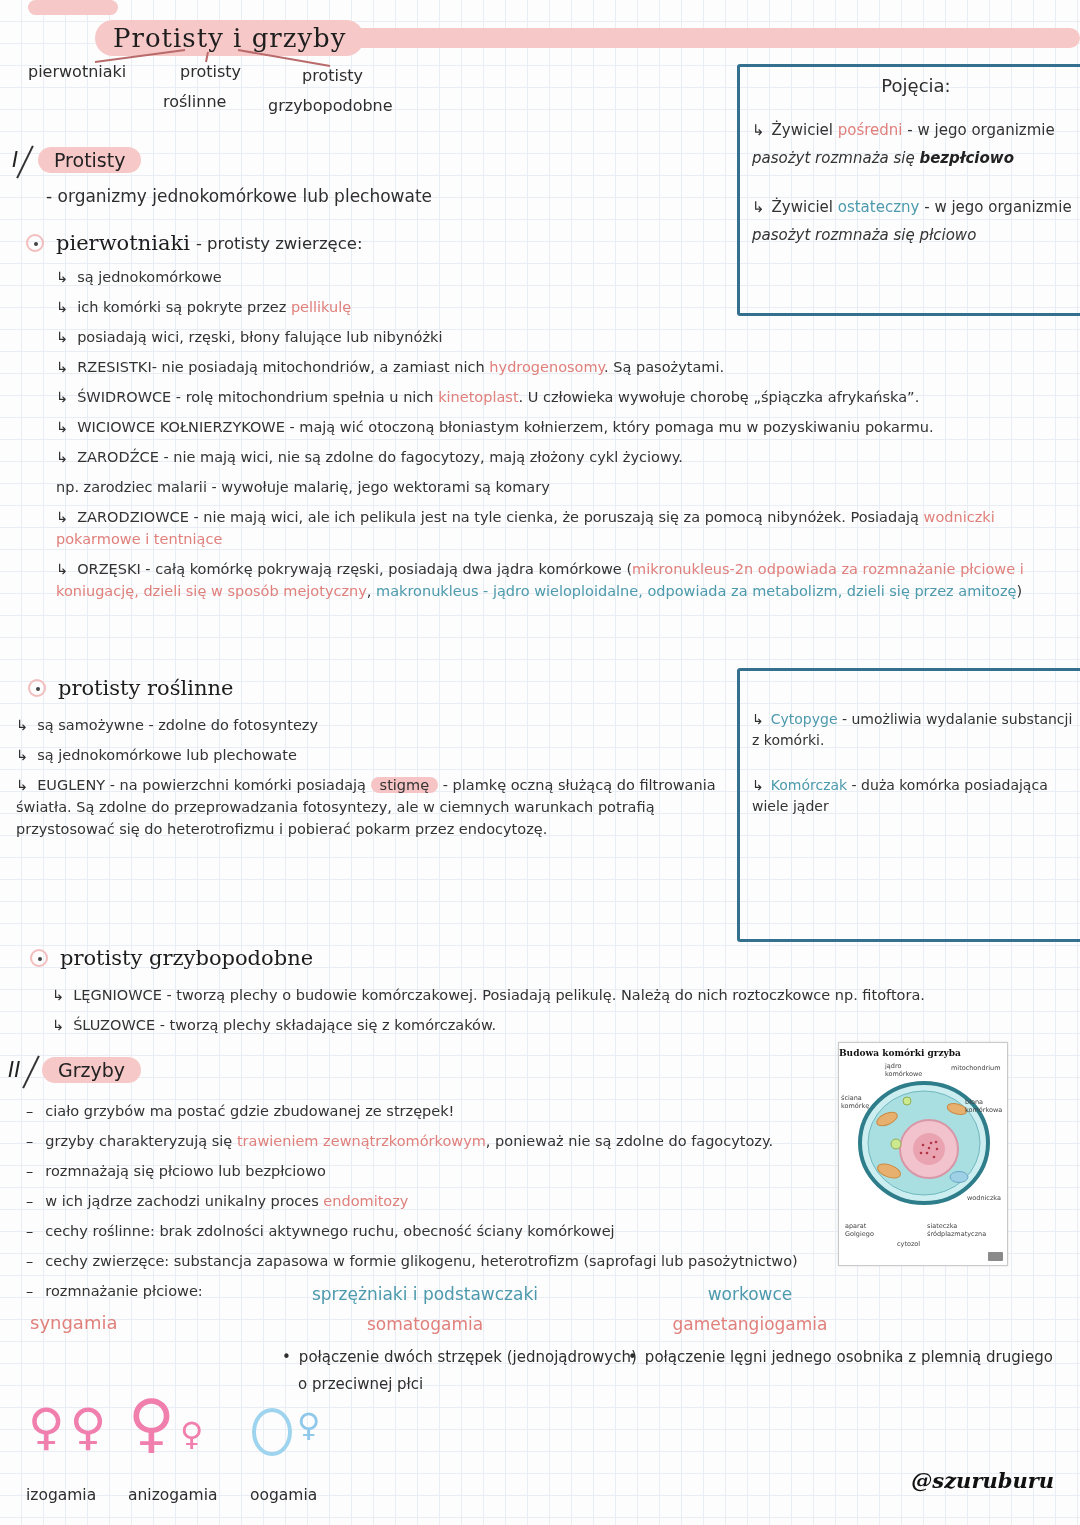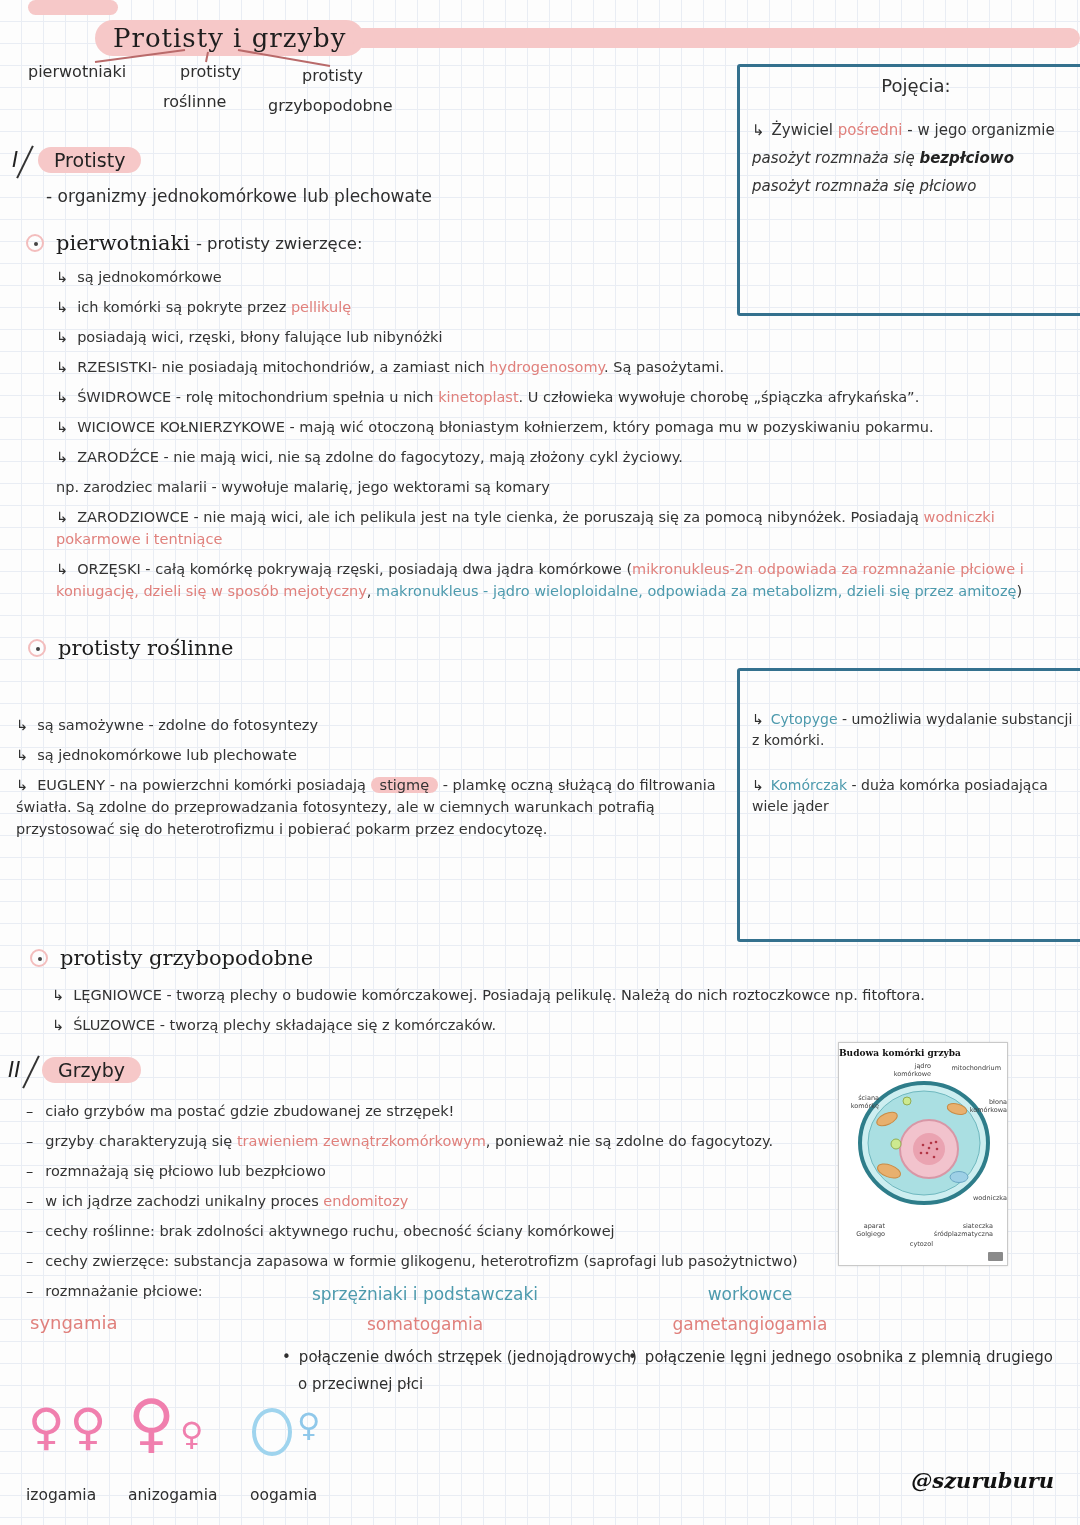--- a/index.html
+++ b/index.html
@@ -75,21 +75,21 @@
   .sym-big { font-size:64px; font-weight:bold; }
   .sym-med { font-size:50px; }
   .sym-sm  { font-size:32px; }
   .sym-blue { color:#8fc8ea; }
   .egg { display:inline-block; width:40px; height:48px; border:4px solid #9fd4ee; border-radius:50%; vertical-align:middle; }
   .sym-label { font-size:15.5px; color:#2e2e2e; }
 
   
   .cell-card { left:838px; top:1042px; width:170px; height:224px; background:#fff; border:1px solid #c9c9c9; box-shadow:0 0 2px rgba(0,0,0,.12); }
   .cc-title { font-family:"DejaVu Serif", serif; font-weight:bold; font-size:9px; text-align:left; margin-top:5px; color:#111; }
-  .cc-label { position:absolute; font-size:6.5px; line-height:7.5px; color:#444;text-align:right; }
+  .cc-label { position:absolute; font-size:6.5px; line-height:7.5px; color:#444; }
   .cc-logo { position:absolute; right:4px; bottom:4px; width:15px; height:9px; background:#8a8a8a; border-radius:1px; }
 
   .watermark { font-family:"DejaVu Serif", serif; font-weight:bold; font-style:italic; font-size:21px; color:#111; }
 </style>
 </head>
 <body>
 
 <div class="page">
 
   <div class="abs corner-pill"></div>
@@ -104,20 +104,21 @@
   <div class="abs tree-label" style="left:28px;  top:62px;">pierwotniaki</div>
   <div class="abs tree-label" style="left:180px; top:62px;">protisty</div>
   <div class="abs tree-label" style="left:163px; top:92px;">roślinne</div>
   <div class="abs tree-label" style="left:302px; top:66px;">protisty</div>
   <div class="abs tree-label" style="left:268px; top:96px;">grzybopodobne</div>
 
   <div class="abs tealbox box1">
     <div class="box-title">Pojęcia:</div>
     <div class="bi arr" style="margin-top:24px;"><span class="seg-d">Żywiciel </span><span class="seg-p">pośredni </span><span class="seg-d">- w jego organizmie</span></div>
     <div class="bi bi-cont"><span class="seg-d">pasożyt rozmnaża się </span><span class="seg-b">bezpłciowo</span></div>
+    <div class="bi arr" style="margin-top:28px;"><span class="seg-d">Żywiciel </span><span class="seg-t">ostateczny </span><span class="seg-d">- w jego organizmie</span></div>
     <div class="bi bi-cont"><span class="seg-d">pasożyt rozmnaża się płciowo</span></div>
   </div>
 
   <div class="abs numeral" style="left:12px; top:148px;">I</div>
   <div class="abs slash" style="left:24px; top:144px;"></div>
   <div class="abs pill-title" style="left:38px; top:147px;">Protisty</div>
   <div class="abs sub-note" style="left:46px; top:186px;">- organizmy jednokomórkowe lub plechowate</div>
 
   <div class="abs group-head" style="left:26px; top:231px;">
     <span class="ring-bullet"></span>
@@ -130,21 +131,21 @@
     <div class="hline arr"><span class="seg-d">posiadają wici, rzęski, błony falujące lub nibynóżki</span></div>
     <div class="hline arr"><span class="seg-d">RZESISTKI- nie posiadają mitochondriów, a zamiast nich </span><span class="seg-p">hydrogenosomy</span><span class="seg-d">. Są pasożytami.</span></div>
     <div class="hline arr"><span class="seg-d">ŚWIDROWCE - rolę mitochondrium spełnia u nich </span><span class="seg-p">kinetoplast</span><span class="seg-d">. U człowieka wywołuje chorobę „śpiączka afrykańska”.</span></div>
     <div class="hline arr"><span class="seg-d">WICIOWCE KOŁNIERZYKOWE - mają wić otoczoną błoniastym kołnierzem, który pomaga mu w pozyskiwaniu pokarmu.</span></div>
     <div class="hline arr"><span class="seg-d">ZARODŹCE - nie mają wici, nie są zdolne do fagocytozy, mają złożony cykl życiowy.</span></div>
     <div class="hline noarr"><span class="seg-d">np. zarodziec malarii - wywołuje malarię, jego wektorami są komary</span></div>
     <div class="hline arr"><span class="seg-d">ZARODZIOWCE - nie mają wici, ale ich pelikula jest na tyle cienka, że poruszają się za pomocą nibynóżek. Posiadają </span><span class="seg-p">wodniczki pokarmowe i tentniące</span></div>
     <div class="hline arr"><span class="seg-d">ORZĘSKI - całą komórkę pokrywają rzęski, posiadają dwa jądra komórkowe (</span><span class="seg-p">mikronukleus-2n odpowiada za rozmnażanie płciowe i koniugację, dzieli się w sposób mejotyczny</span><span class="seg-d">, </span><span class="seg-t">makronukleus - jądro wieloploidalne, odpowiada za metabolizm, dzieli się przez amitozę</span><span class="seg-d">)</span></div>
   </div>
 
-  <div class="abs group-head" style="left:28px; top:636px;">
+  <div class="abs group-head" style="left:28px; top:676px;">
     <span class="ring-bullet"></span>
     <span class="serif-head">protisty roślinne</span>
   </div>
   <div class="abs lines" style="left:16px; top:714px; width:708px;">
     <div class="hline arr"><span class="seg-d">są samożywne - zdolne do fotosyntezy</span></div>
     <div class="hline arr"><span class="seg-d">są jednokomórkowe lub plechowate</span></div>
     <div class="hline arr"><span class="seg-d">EUGLENY - na powierzchni komórki posiadają </span><span class="seg-hl">stigmę</span><span class="seg-d"> - plamkę oczną służącą do filtrowania światła. Są zdolne do przeprowadzania fotosyntezy, ale w ciemnych warunkach potrafią przystosować się do heterotrofizmu i pobierać pokarm przez endocytozę.</span></div>
   </div>
 
   <div class="abs tealbox box2">

